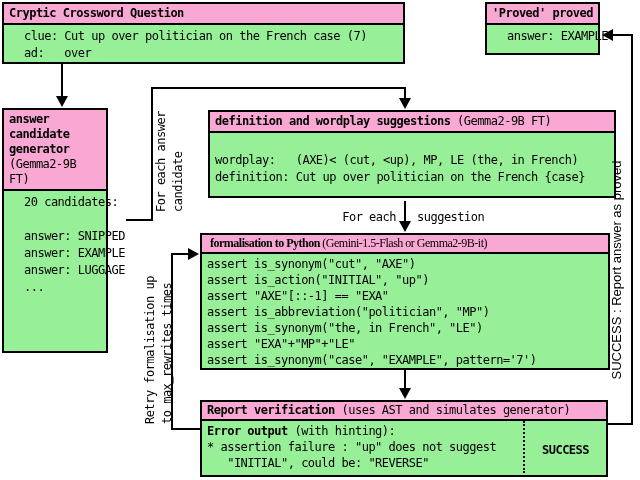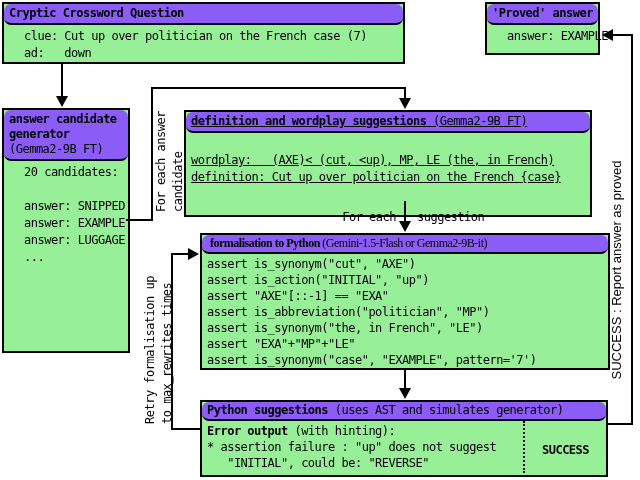--- a/index.html
+++ b/index.html
@@ -2,21 +2,21 @@
 <html><head>
 <meta charset="utf-8">
 <style>
   html,body { margin:0; padding:0; background:#fff; }
   #stage {
     position:relative; width:640px; height:480px; background:#ffffff;
     font-family:"DejaVu Sans Mono", monospace; font-size:12px; color:#000;
     letter-spacing:-0.5px; overflow:hidden;
   }
   .box { position:absolute; border:2px solid #000; background:#97ef97; box-sizing:border-box; }
-  .box-header { background:#8b5cf6; border-bottom:2px solid #000; padding:2px 5px; font-weight:bold; line-height:15px;border-radius:7px; }
+  .box-header { background:#f9a8d4; border-bottom:2px solid #000; padding:2px 5px; font-weight:bold; line-height:15px; }
   .box-header .subtitle { font-weight:normal; }
   .box-body { padding:3px 20px; }
   .line { height:17px; line-height:17px; white-space:pre; }
   .line16 { height:16px; line-height:16px; white-space:pre; }
   .block-subtitle { display:block; font-weight:normal; }
 
   .edge { position:absolute; background:#000; }
   .arrow { position:absolute; width:0; height:0; }
   .a-down  { border-left:6px solid transparent; border-right:6px solid transparent; border-top:11px solid #000; }
   .a-right { border-top:6px solid transparent; border-bottom:6px solid transparent; border-left:11px solid #000; }
@@ -34,49 +34,49 @@
 <body>
 
 <div id="stage">
 
   <div class="box" style="left:2px; top:2px; width:403px; height:62px;">
     <div class="box-header">
       <span>Cryptic Crossword Question</span>
     </div>
     <div class="box-body">
       <div class="line">clue: Cut up over politician on the French case (7)</div>
-      <div class="line">ad:   down</div>
+      <div class="line">ad:   over</div>
     </div>
   </div>
 
   <div class="box" style="left:485px; top:2px; width:115px; height:53px;">
     <div class="box-header">
-      <span>'Proved' answer</span>
+      <span>'Proved' proved</span>
     </div>
     <div class="box-body">
       <div class="line">answer: EXAMPLE</div>
     </div>
   </div>
 
-  <div class="box" style="left:2px; top:108px; width:128px; height:245px;">
+  <div class="box" style="left:2px; top:108px; width:106px; height:245px;">
     <div class="box-header">
       <span>answer candidate generator</span>
       <span class="block-subtitle">(Gemma2-9B FT)</span>
     </div>
     <div class="box-body">
       <div class="line">20 candidates:</div>
       <div class="line"></div>
       <div class="line">answer: SNIPPED</div>
       <div class="line">answer: EXAMPLE</div>
       <div class="line">answer: LUGGAGE</div>
       <div class="line">...</div>
     </div>
   </div>
 
-  <div class="box" style="left:184px; top:110px; width:408px; height:107px;text-decoration:underline;">
+  <div class="box" style="left:208px; top:110px; width:408px; height:88px;">
     <div class="box-header">
       <span>definition and wordplay suggestions</span><span class="subtitle"> (Gemma2-9B FT)</span>
     </div>
     <div class="box-body" style="padding:2px 5px;">
       <div class="line"></div>
       <div class="line">wordplay:   (AXE)&lt; (cut, &lt;up), MP, LE (the, in French)</div>
       <div class="line">definition: Cut up over politician on the French {case}</div>
     </div>
   </div>
 
@@ -90,21 +90,21 @@
       <div class="line16">assert "AXE"[::-1] == "EXA"</div>
       <div class="line16">assert is_abbreviation("politician", "MP")</div>
       <div class="line16">assert is_synonym("the, in French", "LE")</div>
       <div class="line16">assert "EXA"+"MP"+"LE"</div>
       <div class="line16">assert is_synonym("case", "EXAMPLE", pattern='7')</div>
     </div>
   </div>
 
   <div class="box" style="left:200px; top:400px; width:408px; height:77px;">
     <div class="box-header" style="padding:1px 5px;">
-      <span>Python suggestions</span><span class="subtitle"> (uses AST and simulates generator)</span>
+      <span>Report verification</span><span class="subtitle"> (uses AST and simulates generator)</span>
     </div>
     <div class="verif-body">
       <div class="error-cell">
         <div class="line" style="height:15px; line-height:15px;"><b>Error output</b><span> (with hinting):</span></div>
         <div class="line16">* assertion failure : "up" does not suggest</div>
         <div class="line16">   "INITIAL", could be: "REVERSE"</div>
       </div>
       <div class="success-cell">
         <span>SUCCESS</span>
       </div>

